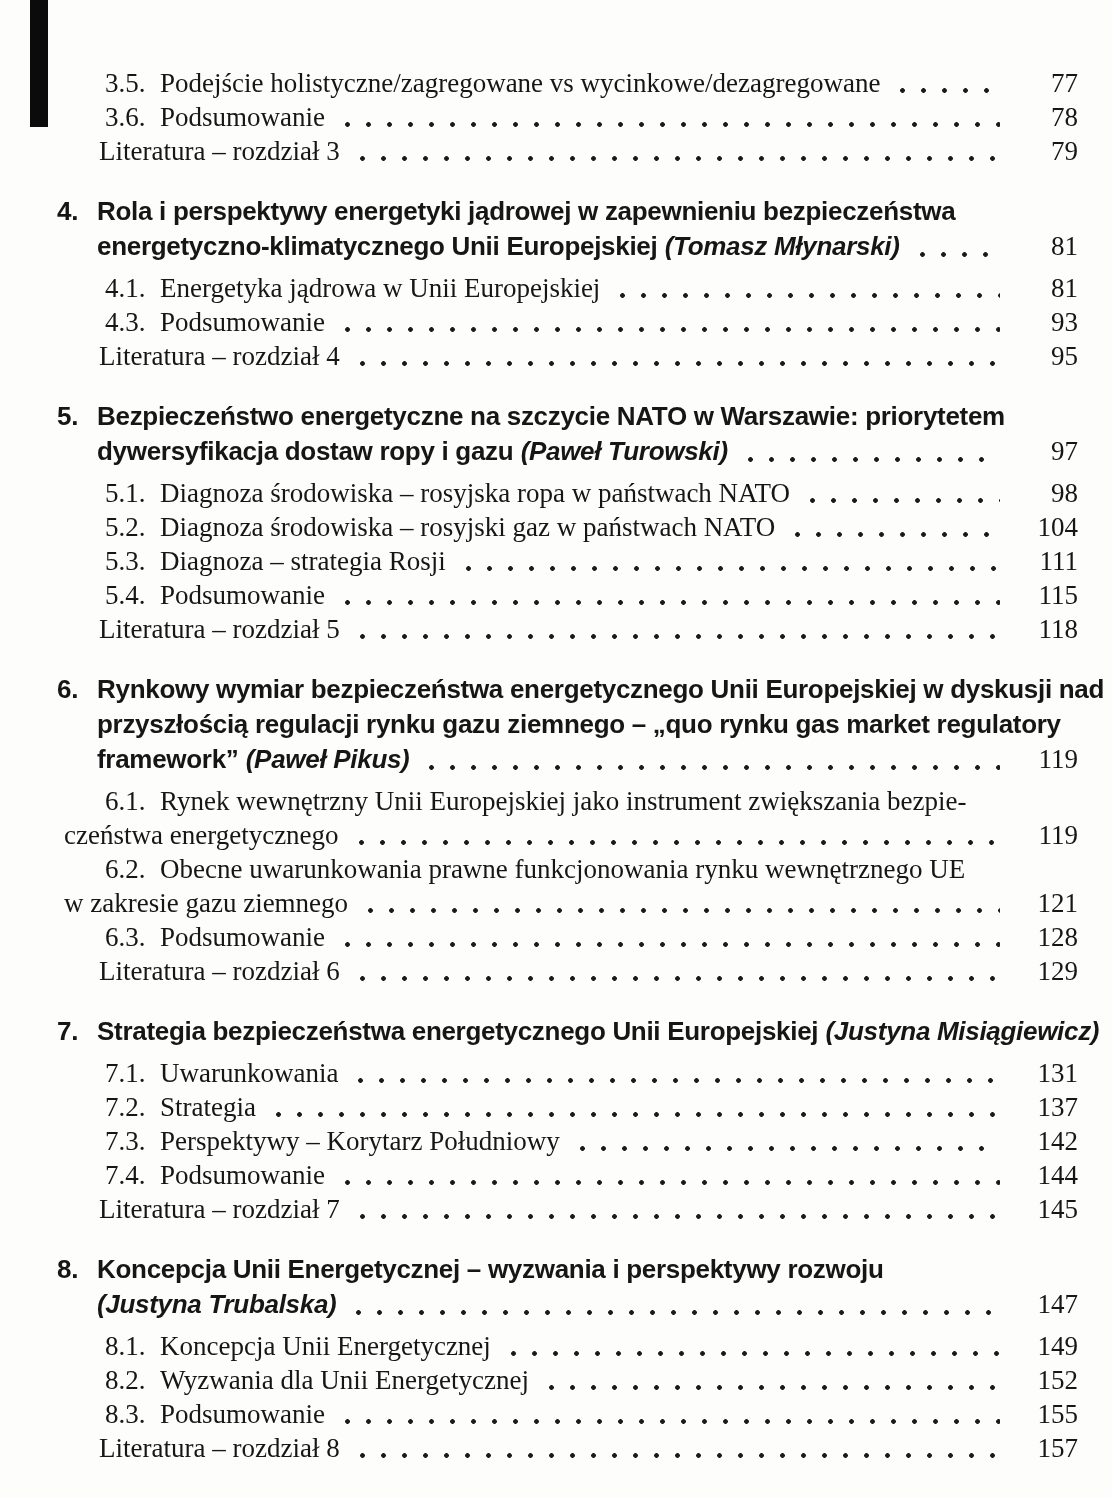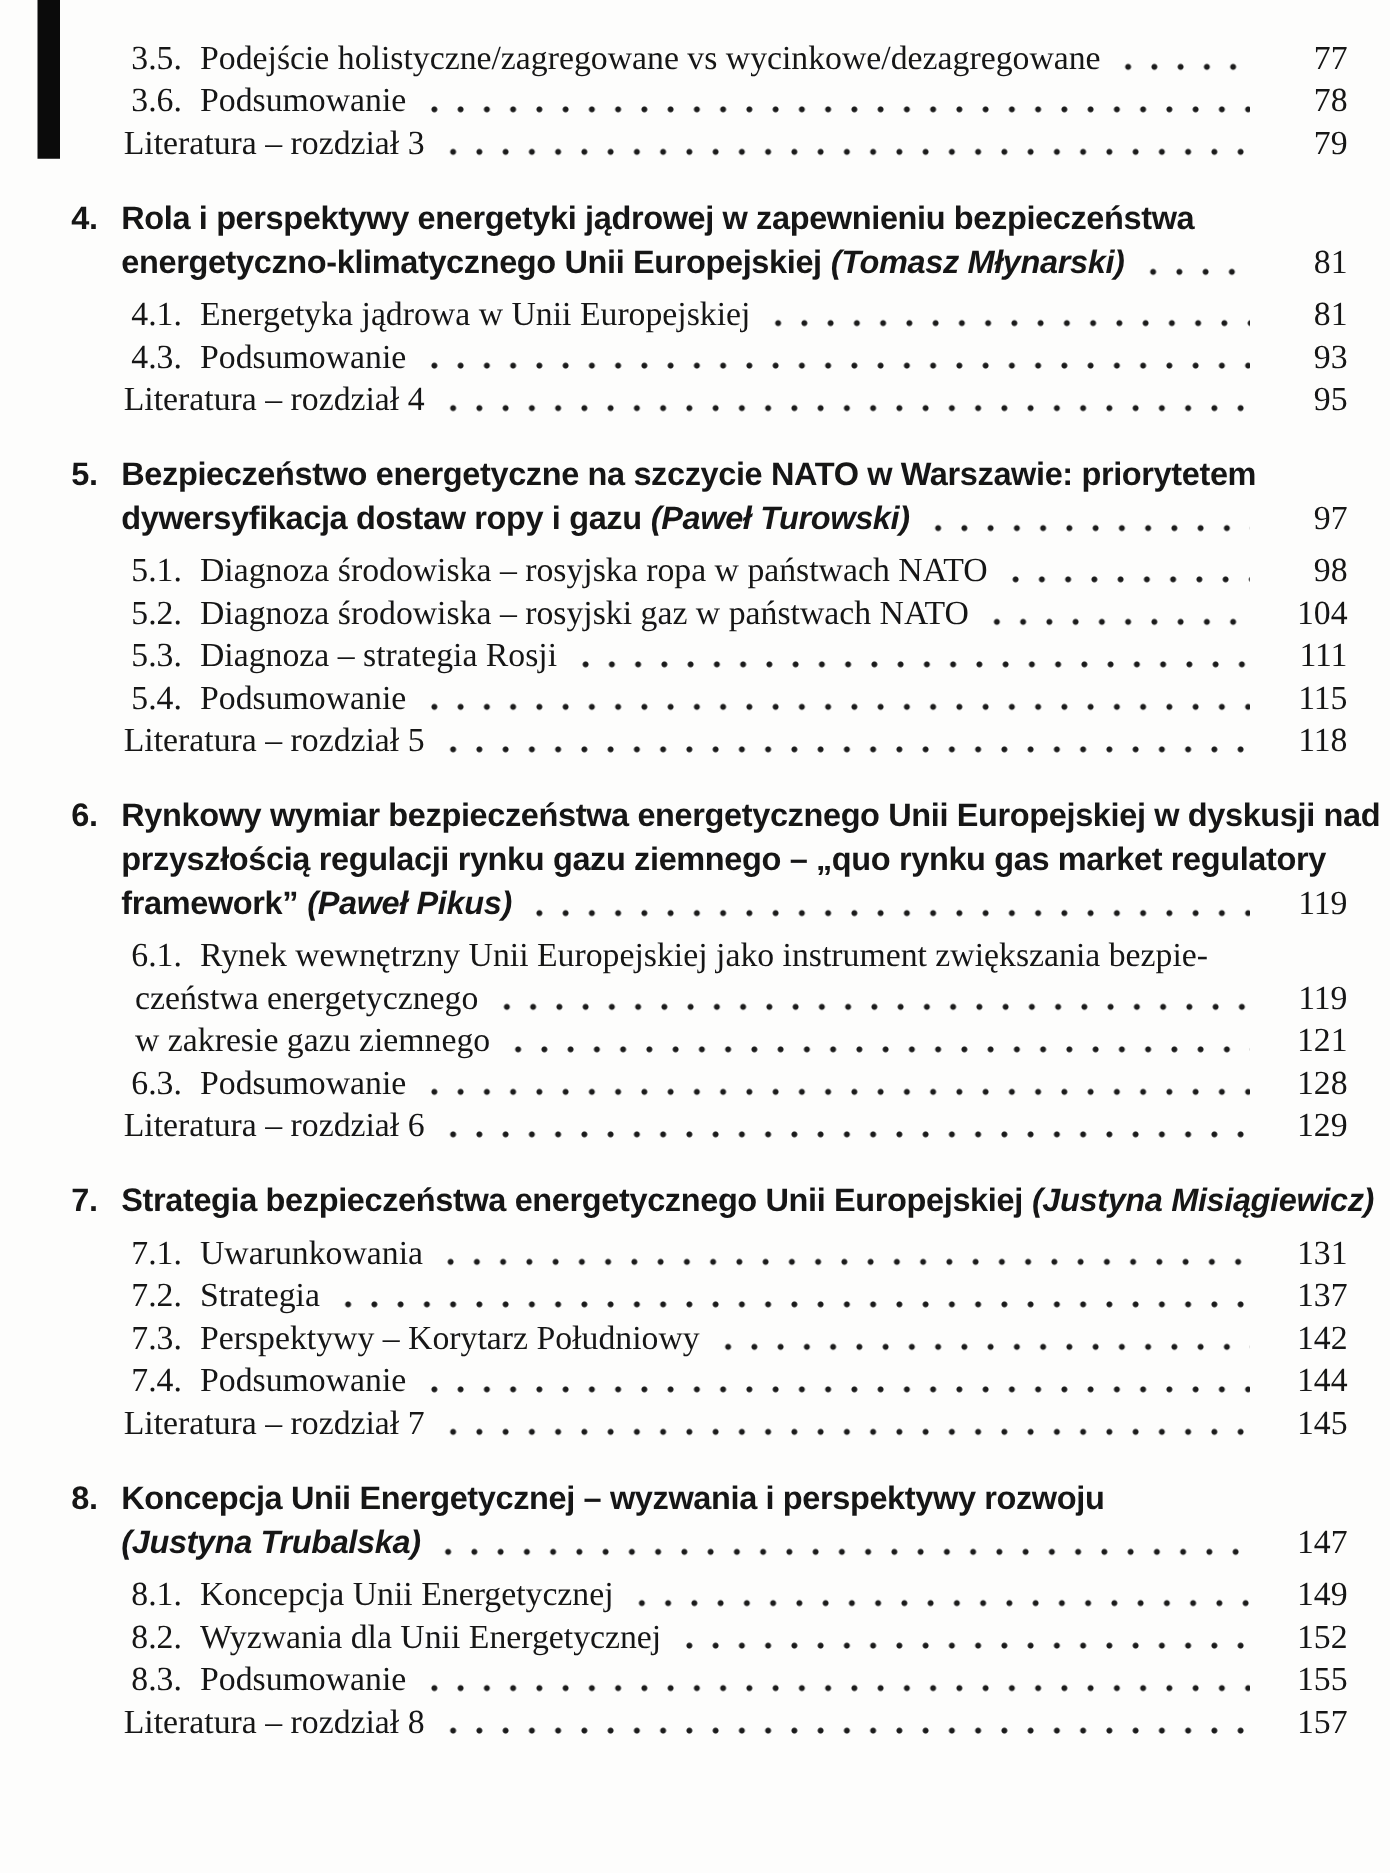--- a/index.html
+++ b/index.html
@@ -1,28 +1,28 @@
 <!DOCTYPE html>
 <html lang="pl"><head>
 <meta charset="utf-8">
 <style>
   html,body{margin:0;padding:0;background:#e8e8e8;}
   .page{
     width:1112px;height:1498px;position:relative;overflow:hidden;
     background:#fdfdfc;color:#161616;margin:0 auto;
   }
-  .toc{padding:29px 34px 0 0;}
+  .toc{padding:66px 34px 0 0;}
   .sec{margin-bottom:26px;}
   .chgroup{margin-bottom:7px;}
   .row{display:flex;align-items:baseline;height:34px;line-height:34px;}
   .row.ch{height:35px;line-height:35px;}
   .item{margin-left:105px;}
   .inum{width:55px;flex:0 0 55px;font-family:"Liberation Serif", serif;font-size:27px;}
   .itxt{font-family:"Liberation Serif", serif;font-size:27px;white-space:nowrap;}
-  .cont-item{margin-left:108px;}
+  .cont-item{margin-left:64px;}
   .lit{margin-left:99px;}
   
   .chrow{margin-left:57px;}
   .cnum{width:40px;flex:0 0 40px;font-family:"Liberation Sans", sans-serif;font-weight:bold;font-size:26px;letter-spacing:-0.3px;}
   .ctxt{font-family:"Liberation Sans", sans-serif;font-weight:bold;font-size:26px;letter-spacing:-0.3px;white-space:nowrap;}
   .cont-ch{margin-left:97px;}
   .author{font-style:italic;margin-left:0.28em;}
   
   .leader{
     flex:1 1 auto;height:7px;align-self:flex-end;margin:0 14px 6px 12px;
@@ -154,20 +154,24 @@
       </div>
       <div class="row item">
         <span class="inum">6.1.</span>
         <span class="itxt">Rynek wewnętrzny Unii Europejskiej jako instrument zwiększania bezpie-</span>
       </div>
       <div class="row cont-item">
         <span class="itxt">czeństwa energetycznego</span>
         <span class="leader"></span>
         <span class="pg">119</span>
       </div>
+      <div class="row item">
+        <span class="inum">6.2.</span>
+        <span class="itxt">Obecne uwarunkowania prawne funkcjonowania rynku wewnętrznego UE</span>
+      </div>
       <div class="row cont-item">
         <span class="itxt">w zakresie gazu ziemnego</span>
         <span class="leader"></span>
         <span class="pg">121</span>
       </div>
       <div class="row item">
         <span class="inum">6.3.</span>
         <span class="itxt">Podsumowanie</span>
         <span class="leader"></span>
         <span class="pg">128</span>

